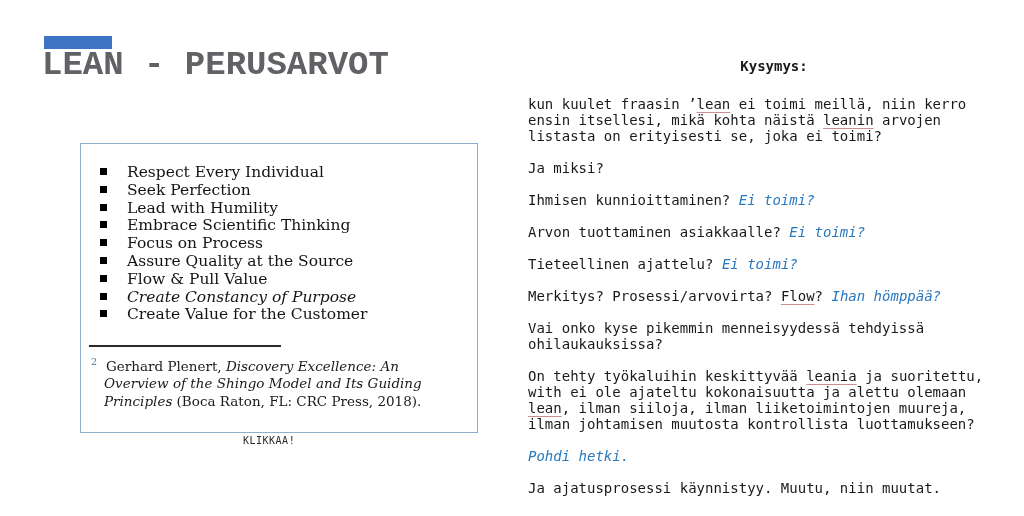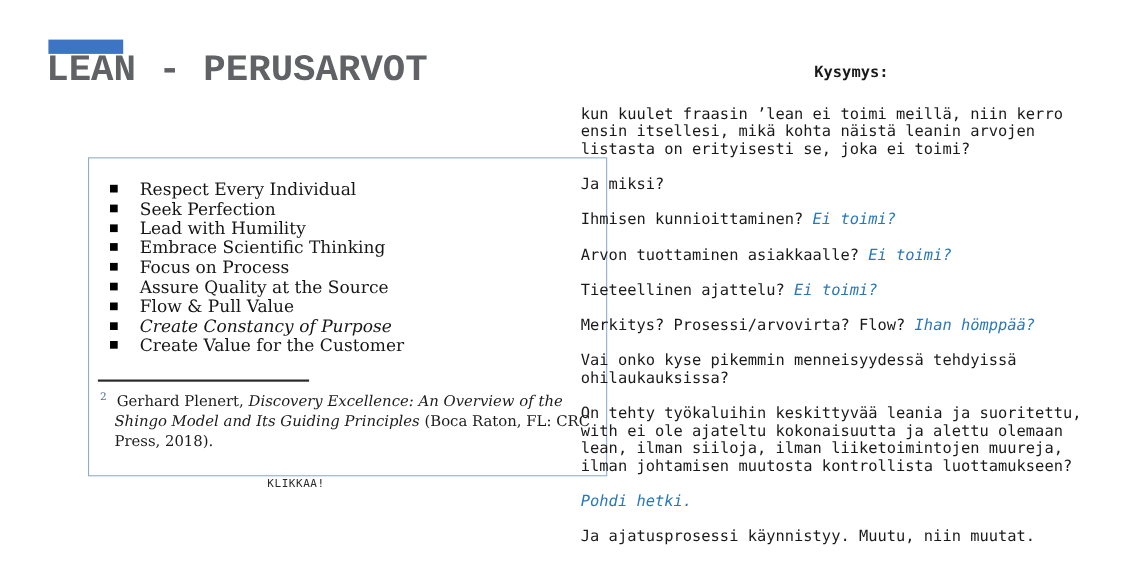--- a/index.html
+++ b/index.html
@@ -13,21 +13,21 @@
     position:absolute; left:44px; top:36px; width:68px; height:13px;
     background:#3E74C4;
   }
   .slide-title {
     position:absolute; left:42px; top:46px; margin:0;
     font-family:Liberation Mono, monospace;
     font-size:34px; font-weight:bold; color:#606266; letter-spacing:0px;
     white-space:nowrap;
   }
   .values-box {
-    position:absolute; left:80px; top:143px; width:472px; height:290px;
+    position:absolute; left:80px; top:143px; width:398px; height:290px;
     box-sizing:border-box; border:1px solid #8FAECC; background:#ffffff;
   }
   .values-list {
     list-style:none; margin:20px 0 0 0; padding:0 10px 0 19px;
   }
   .values-list li {
     font-family:"DejaVu Serif", serif; font-size:15.5px; line-height:17.8px;
     color:#141414; white-space:nowrap;
   }
   .bullet {
@@ -56,21 +56,21 @@
   
   .right {
     position:absolute; left:528px; top:58px; width:492px;
     font-family:"DejaVu Sans Mono", monospace; font-size:14px;
     line-height:16px; color:#1a1a1a;
   }
   .q-heading { font-weight:bold; margin:0 0 22px 0; white-space:pre;text-align:center; }
   .q-para { margin:0 0 16px 0; white-space:pre; }
   .run-blue { color:#2878BE; font-style:italic; }
   .run-sp {
-    text-decoration-color:#C98F8F;
+    text-decoration:underline; text-decoration-color:#C98F8F;
     text-decoration-thickness:1px; text-underline-offset:3px;
   }
 </style>
 </head>
 <body>
 
 <div class="canvas">
 
   <div>
     <div class="accent-bar"></div>

